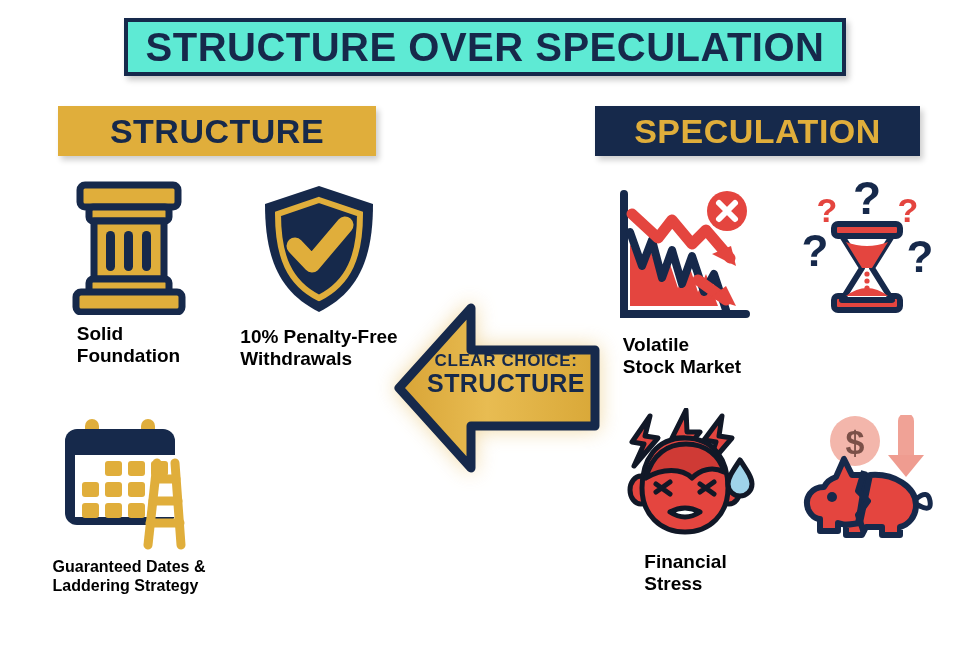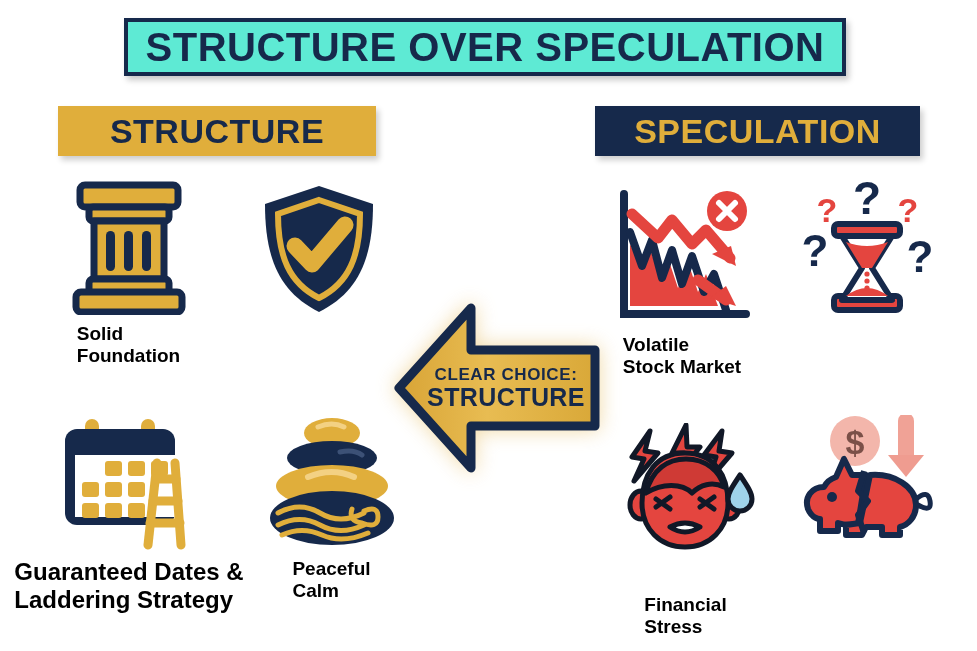--- a/index.html
+++ b/index.html
@@ -40,40 +40,40 @@
   .hdr-speculation span{color:#e0ae3b;}
 
   
   .cell{position:absolute;display:flex;flex-direction:column;align-items:center;}
   .icon-wrap{display:flex;align-items:flex-end;justify-content:center;}
   .cap{
     margin-top:8px;text-align:left;
     font-size:19px;font-weight:bold;color:#000000;line-height:1.18;
     white-space:pre-line;
   }
-  .cap-sm{font-size:24px;}
+  .cap-sm{font-size:16px;}
 
   
   .c-found{left:36px;top:180px;width:185px;}
   .c-shield{left:224px;top:180px;width:190px;}
   .c-cal{left:14px;top:415px;width:230px;}
   .c-calm{left:244px;top:415px;width:175px;}
   
   .c-chart{left:592px;top:188px;width:180px;}
   .c-hour{left:775px;top:180px;width:185px;}
-  .c-stress{left:598px;top:423px;width:175px;gap:28px;}
+  .c-stress{left:598px;top:408px;width:175px;}
   .c-pig{left:780px;top:415px;width:182px;}
 
   
   .arrow{
     position:absolute;left:393px;top:298px;width:208px;height:180px;
     filter:drop-shadow(0 0 10px rgba(224,174,59,0.45));
   }
   .arrow-text{
-    position:absolute;left:420px;top:366px;width:172px;
+    position:absolute;left:420px;top:352px;width:172px;
     text-align:center;color:#16294b;pointer-events:none;
   }
   .arrow-text .l1{font-size:17px;font-weight:bold;letter-spacing:0.6px;line-height:1.05;}
   .arrow-text .l2{font-size:25px;font-weight:bold;letter-spacing:0.4px;line-height:1.1;}
 </style>
 </head>
 <body>
 
 <div class="stage">
 
@@ -110,20 +110,22 @@
   </div>
 
   <div class="cell c-shield">
     <div class="icon-wrap">
       <svg width="128" height="138" viewBox="0 0 128 138">
         <path d="M64 6 L118 24 C118 78 104 112 64 132 C24 112 10 78 10 24 Z" fill="#16294b"></path>
         <path d="M64 20 L105 34 C105 76 94 103 64 118 C34 103 23 76 23 34 Z" fill="none" stroke="#e0ae3b" stroke-width="6"></path>
         <path d="M40 66 L57 84 L90 45" fill="none" stroke="#e0ae3b" stroke-width="17" stroke-linecap="round" stroke-linejoin="round"></path>
       </svg>
     </div>
+    <div class="cap">10% Penalty-Free
+Withdrawals</div>
   </div>
 
   <div class="cell c-cal">
     <div class="icon-wrap">
       <svg width="160" height="135" viewBox="0 0 160 135">
 
         <rect x="36" y="4" width="14" height="26" rx="7" fill="#e0ae3b"></rect>
         <rect x="92" y="4" width="14" height="26" rx="7" fill="#e0ae3b"></rect>
 
         <rect x="16" y="14" width="110" height="96" rx="12" fill="#16294b"></rect>
@@ -147,43 +149,20 @@
           <line x1="104" y1="86" x2="129" y2="86"></line>
           <line x1="101" y1="108" x2="131" y2="108"></line>
           <line x1="107" y1="64" x2="127" y2="64"></line>
         </g>
       </svg>
     </div>
     <div class="cap cap-sm">Guaranteed Dates &amp;
 Laddering Strategy</div>
   </div>
 
-  <div class="cell c-calm">
-    <div class="icon-wrap">
-      <svg width="128" height="135" viewBox="0 0 128 135">
-        <ellipse cx="64" cy="18" rx="28" ry="15" fill="#e0ae3b"></ellipse>
-        <ellipse cx="64" cy="43" rx="45" ry="17" fill="#16294b"></ellipse>
-        <ellipse cx="64" cy="71" rx="56" ry="21" fill="#e0ae3b"></ellipse>
-        <ellipse cx="64" cy="103" rx="62" ry="27" fill="#16294b"></ellipse>
-
-        <path d="M50 12 Q64 6 76 12" stroke="#f3d183" stroke-width="5" fill="none" stroke-linecap="round"></path>
-        <path d="M40 62 Q64 52 86 62" stroke="#f3d183" stroke-width="6" fill="none" stroke-linecap="round"></path>
-        <path d="M72 37 Q86 34 94 40" stroke="#3c5176" stroke-width="5" fill="none" stroke-linecap="round"></path>
-
-        <g stroke="#e0ae3b" stroke-width="5" fill="none" stroke-linecap="round">
-          <path d="M10 98 Q32 86 52 98 T96 98"></path>
-          <path d="M10 110 Q32 99 52 110 T96 110"></path>
-          <path d="M14 120 Q34 111 54 120 T100 118"></path>
-          <path d="M96 96 q14 -6 14 6 t-16 6 q-14 -2 -10 -14"></path>
-        </g>
-      </svg>
-    </div>
-    <div class="cap">Peaceful
-Calm</div>
-  </div>
 
   <svg class="arrow" viewBox="0 0 208 180">
     <defs>
       <linearGradient id="agrad" x1="0" y1="0" x2="1" y2="0">
         <stop offset="0%" stop-color="#d8a436"></stop>
         <stop offset="45%" stop-color="#e8bc52"></stop>
         <stop offset="100%" stop-color="#d9a838"></stop>
       </linearGradient>
     </defs>
     <path d="M6 90 L78 10 L78 52 L202 52 L202 128 L78 128 L78 170 Z" fill="url(#agrad)" stroke="#16294b" stroke-width="9" stroke-linejoin="round"></path>

